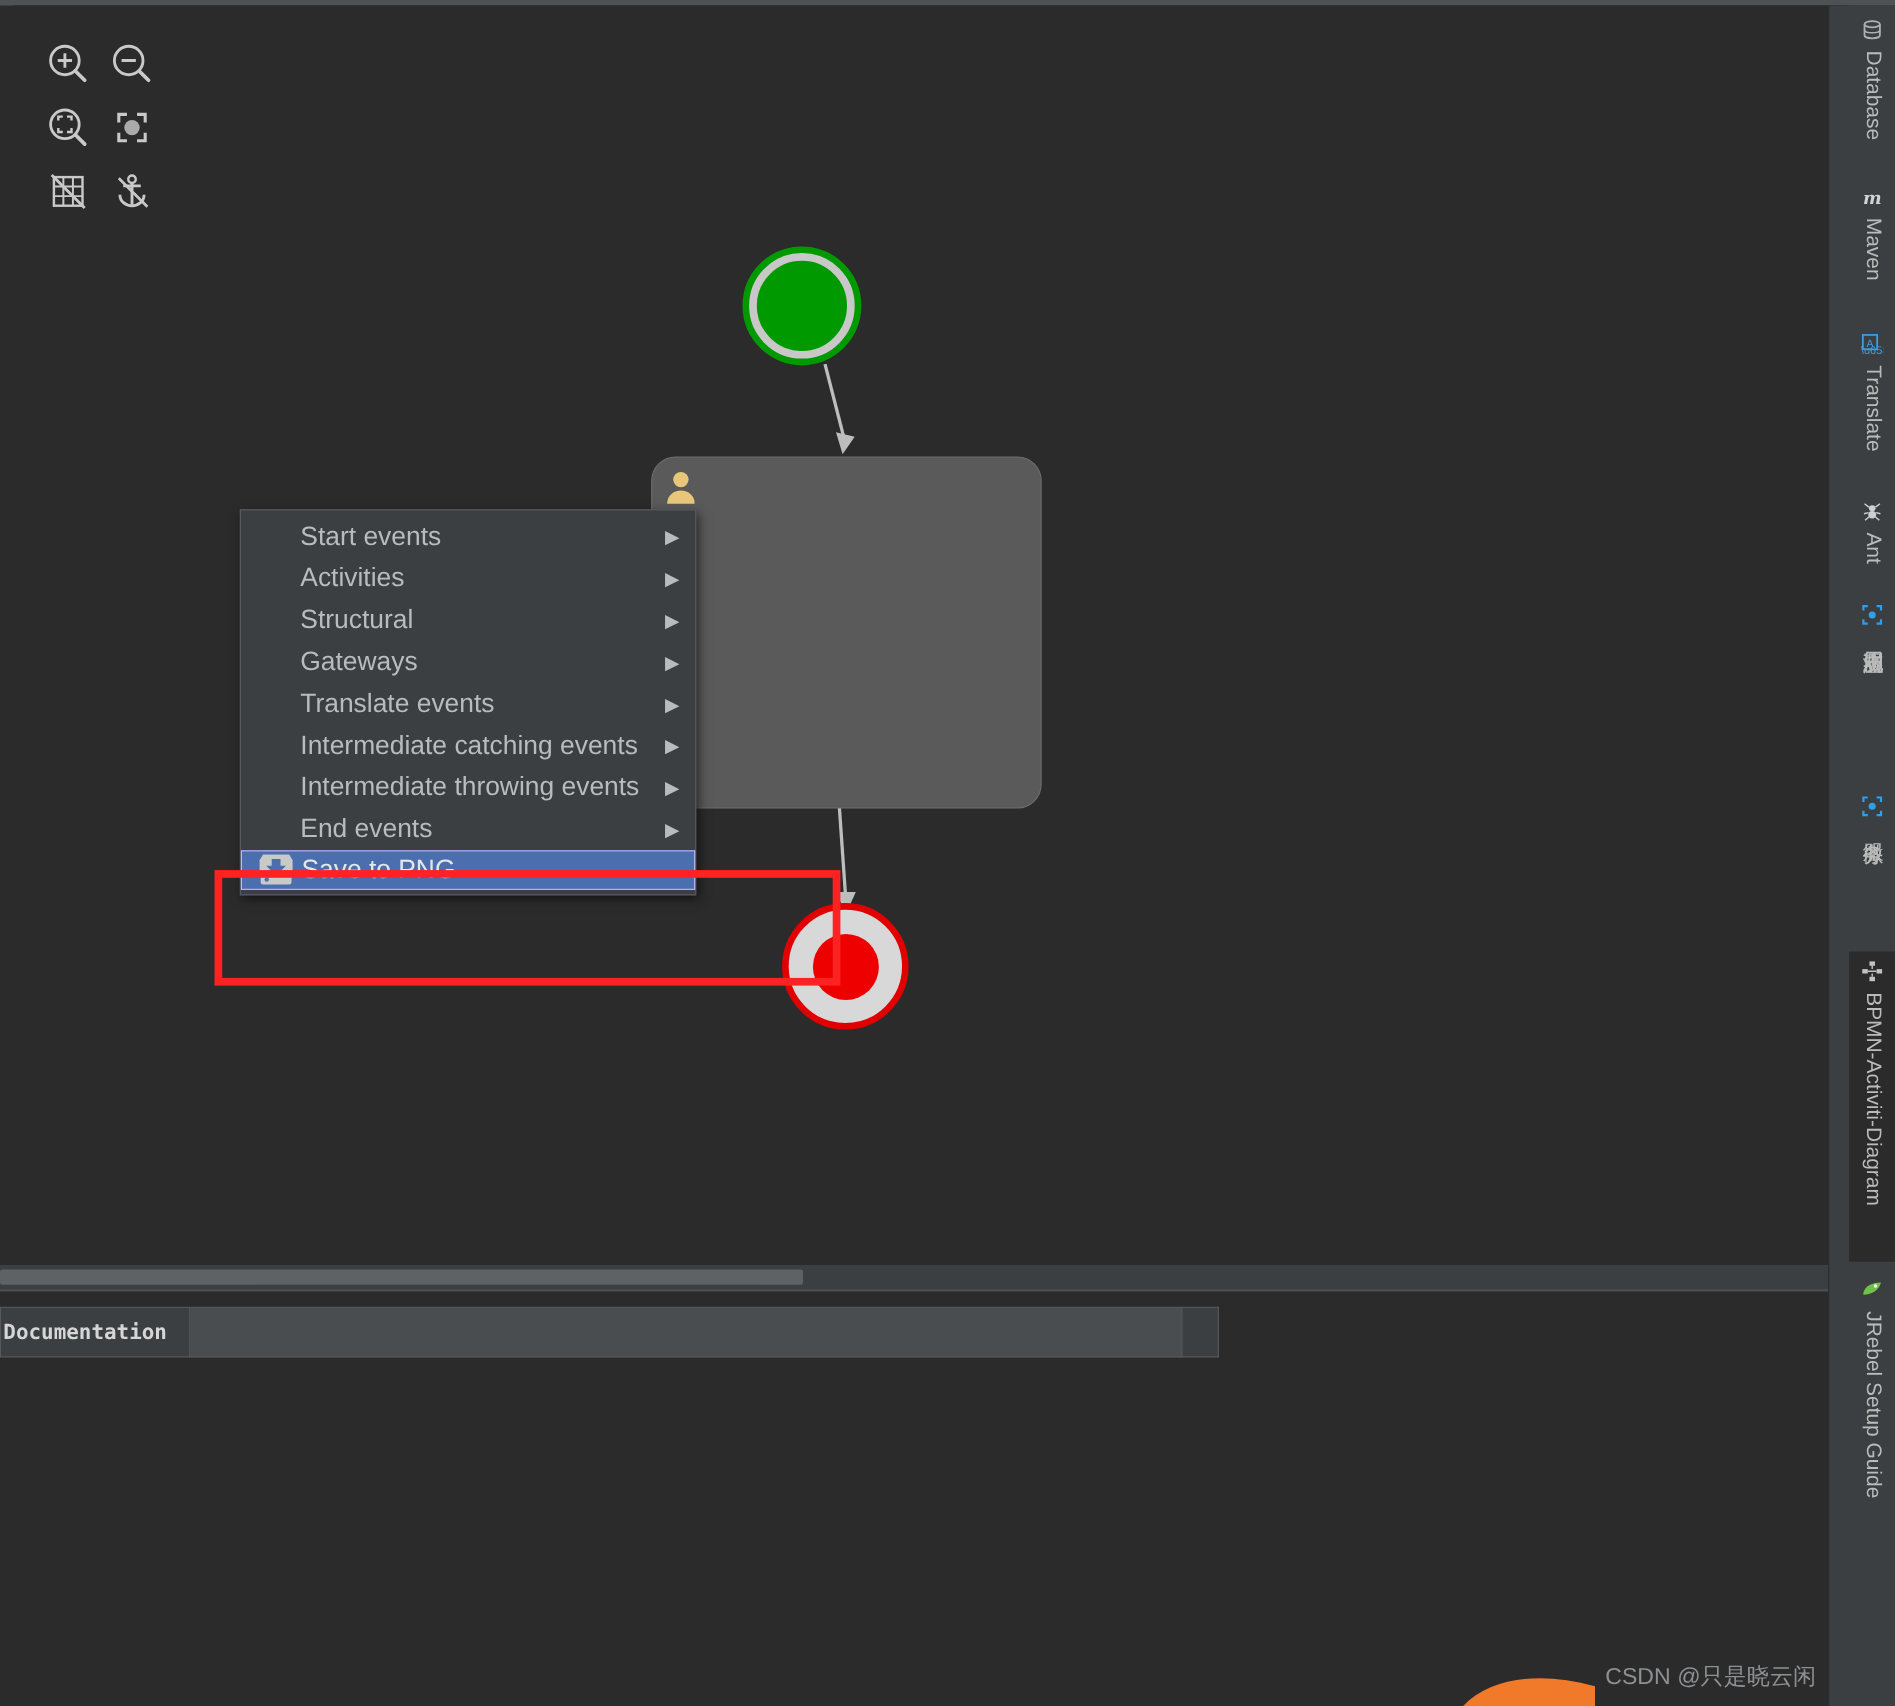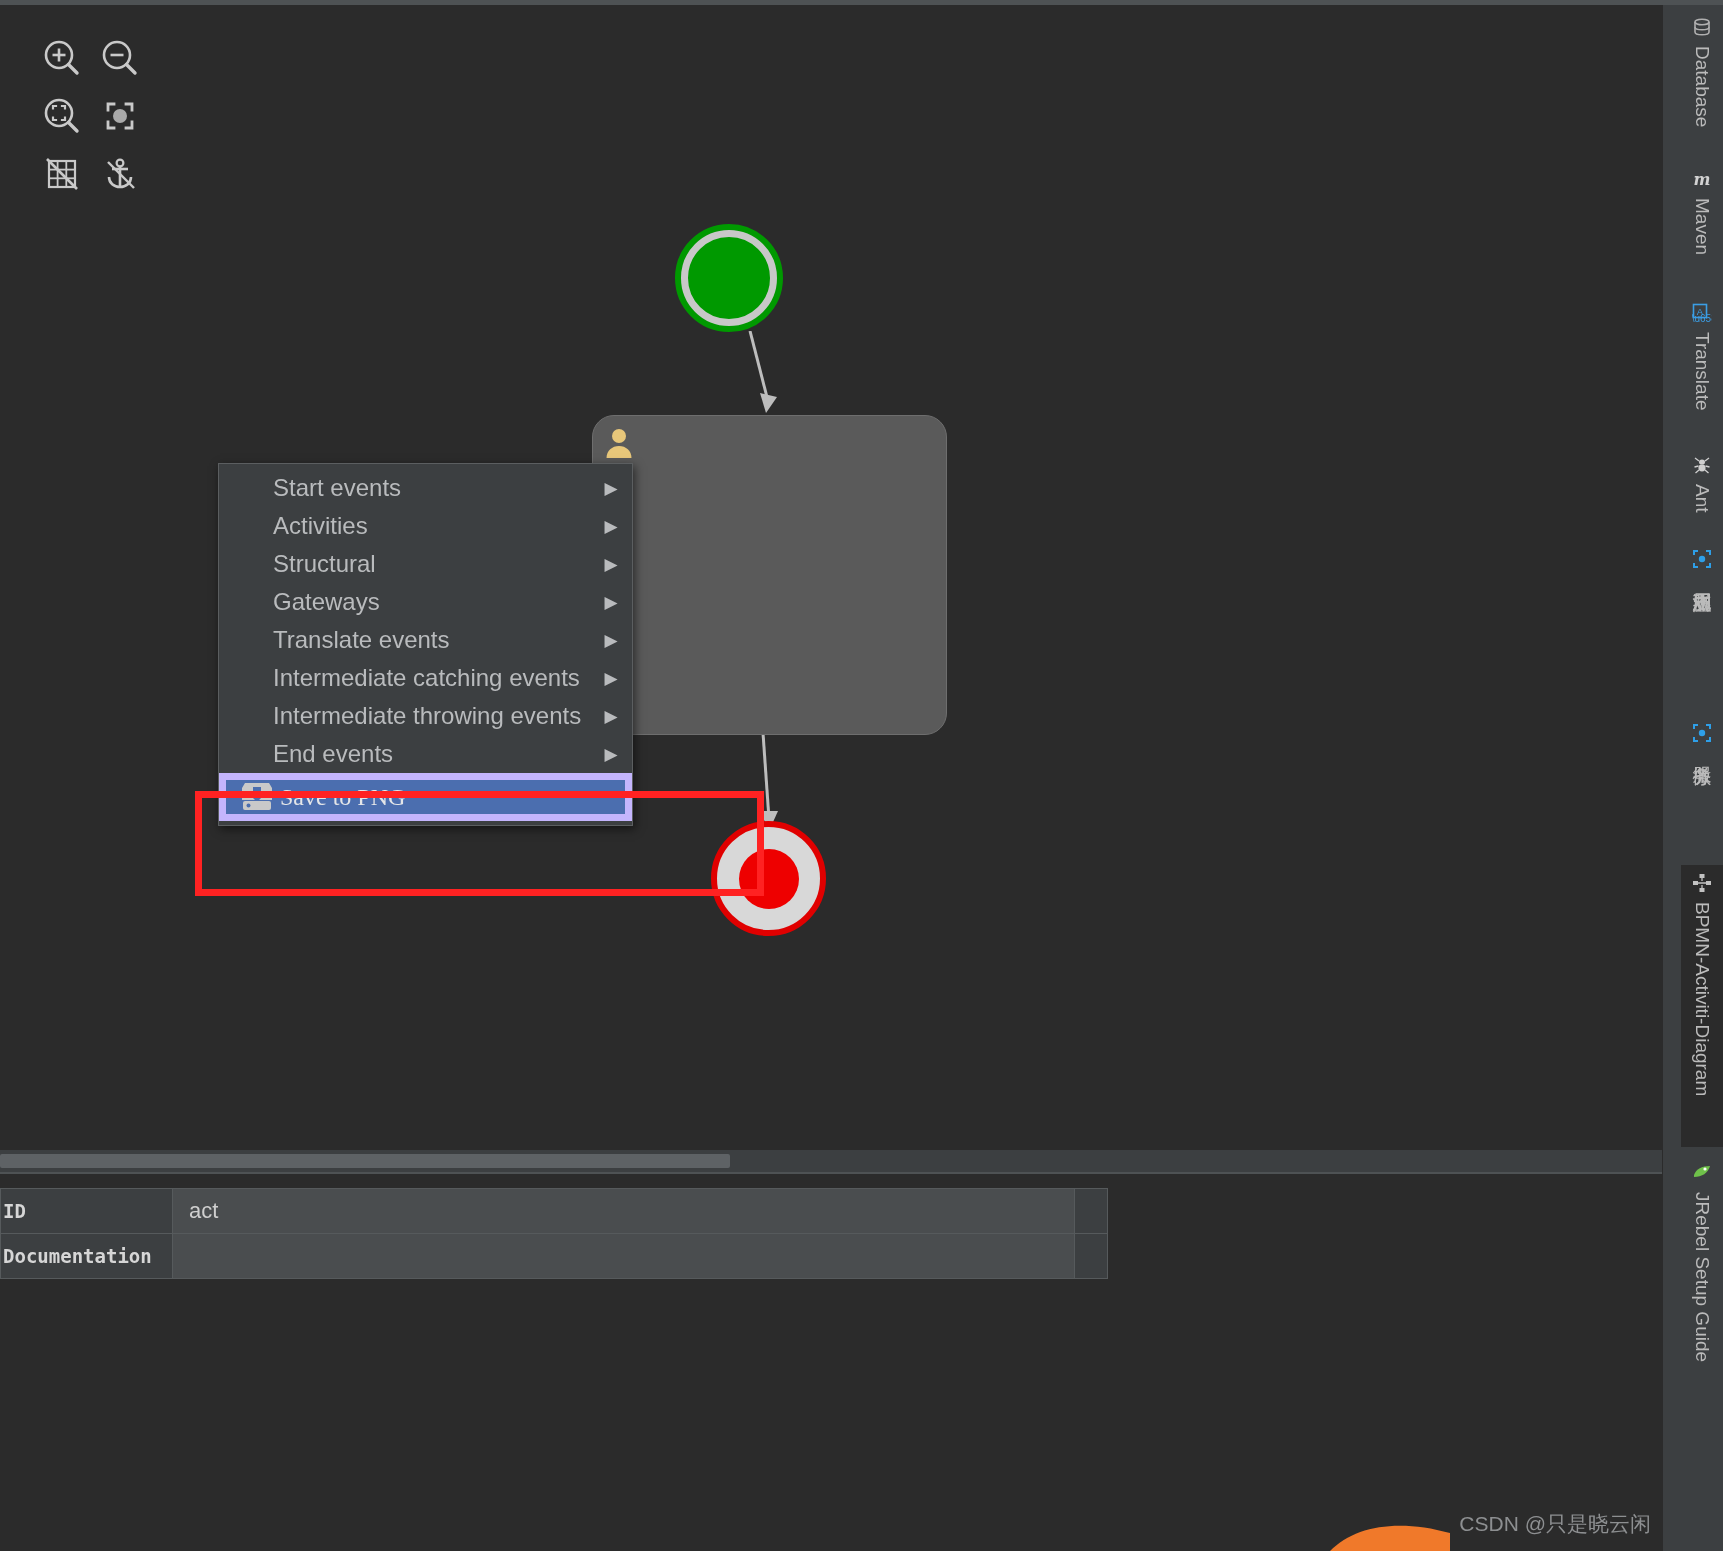--- a/index.html
+++ b/index.html
@@ -147,25 +147,24 @@
   .menu-item .mi-arrow {
     flex: 0 0 auto;
     width: 22px;
     text-align: center;
     font-size: 17px;
     color: #b9bbbd;
   }
   .menu-item.selected {
     background: #4b6eaf;
     color: #e4e6e8;
-    border: 7px solid #c4b5fd;
+    border: 1px solid #c4b5fd;
     box-sizing: border-box;
     margin: 0;
-    height: 48px;
-    font-family: Liberation Serif, serif;
+    height: 36px;
   }
 
   
   #annotation-rect {
     position: absolute;
     left: 183px; top: 786px;
     width: 569px; height: 105px;
     border: 7px solid #ff2222;
     box-sizing: border-box;
     z-index: 40;
@@ -474,25 +473,20 @@
 </div>
 
 <div id="canvas-hscrollbar-track">
   <div id="canvas-hscrollbar-thumb"></div>
 </div>
 
 <div id="properties-panel">
   <table id="properties-table">
     <tbody>
       <tr>
-        <td class="prop-label">ID</td>
-        <td class="prop-value">act</td>
-        <td class="prop-extra"></td>
-      </tr>
-      <tr>
         <td class="prop-label">Documentation</td>
         <td class="prop-value"></td>
         <td class="prop-extra"></td>
       </tr>
     </tbody>
   </table>
 </div>
 
 <div id="props-vscroll-track"></div>
 

